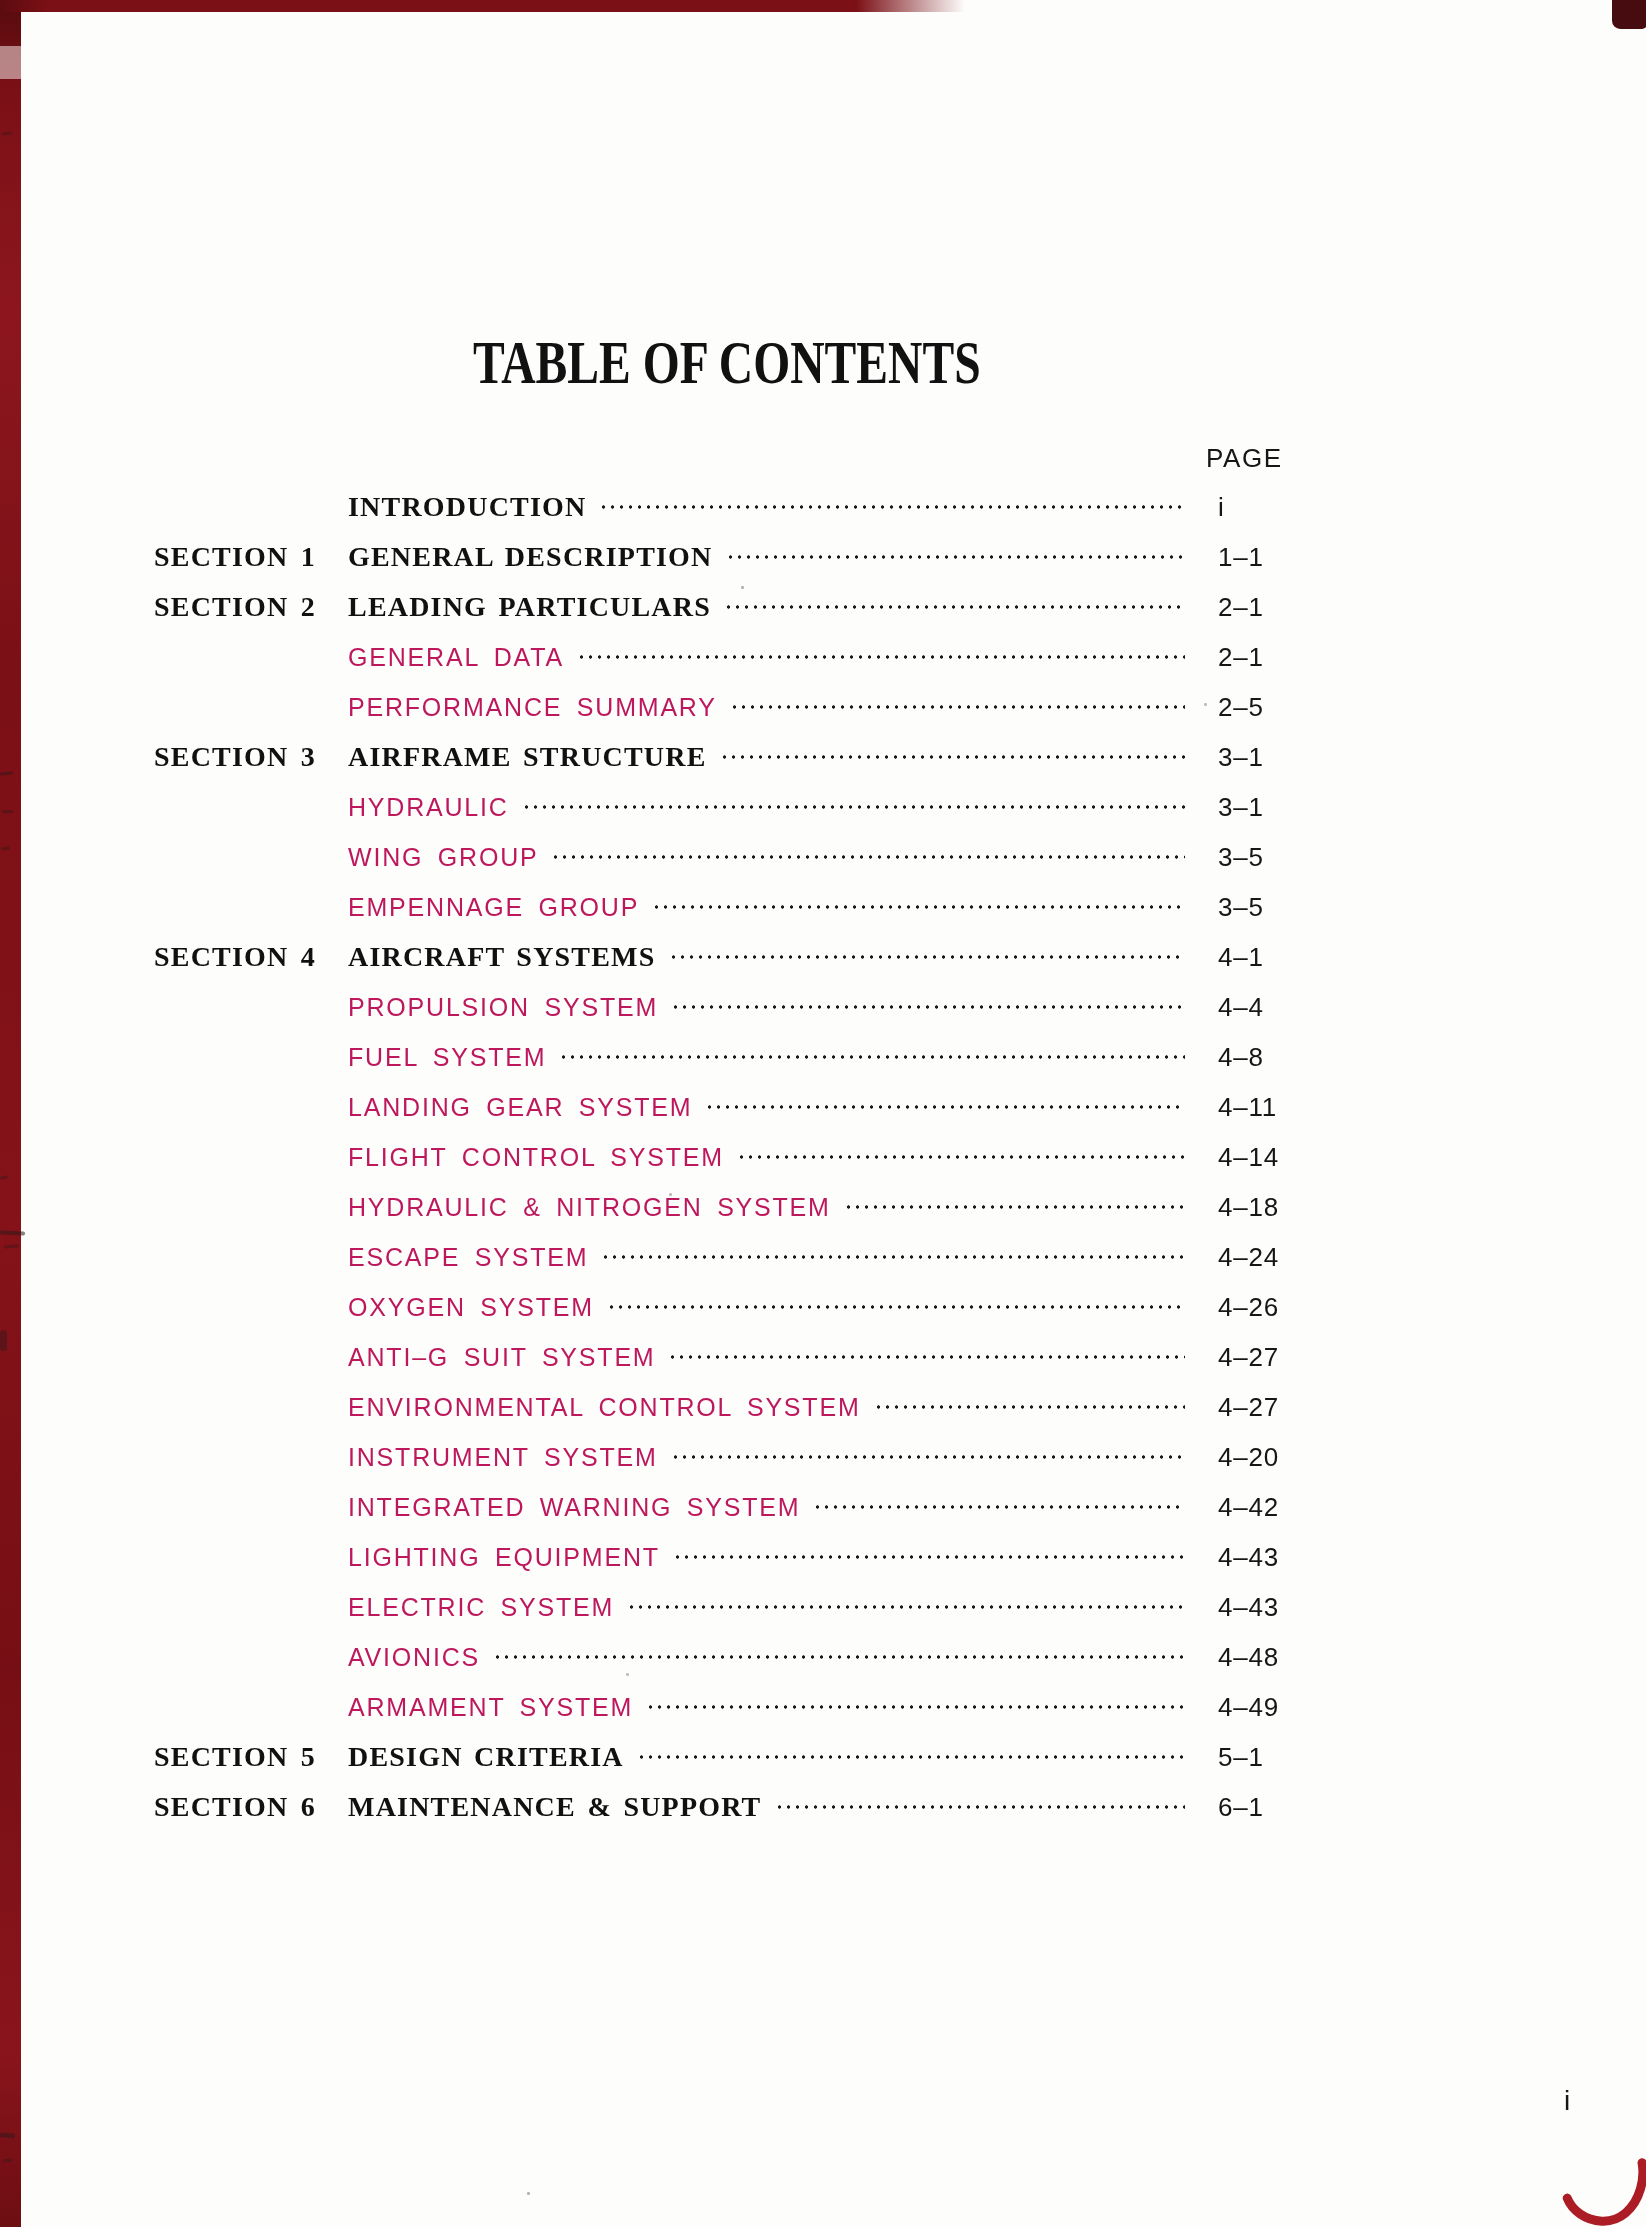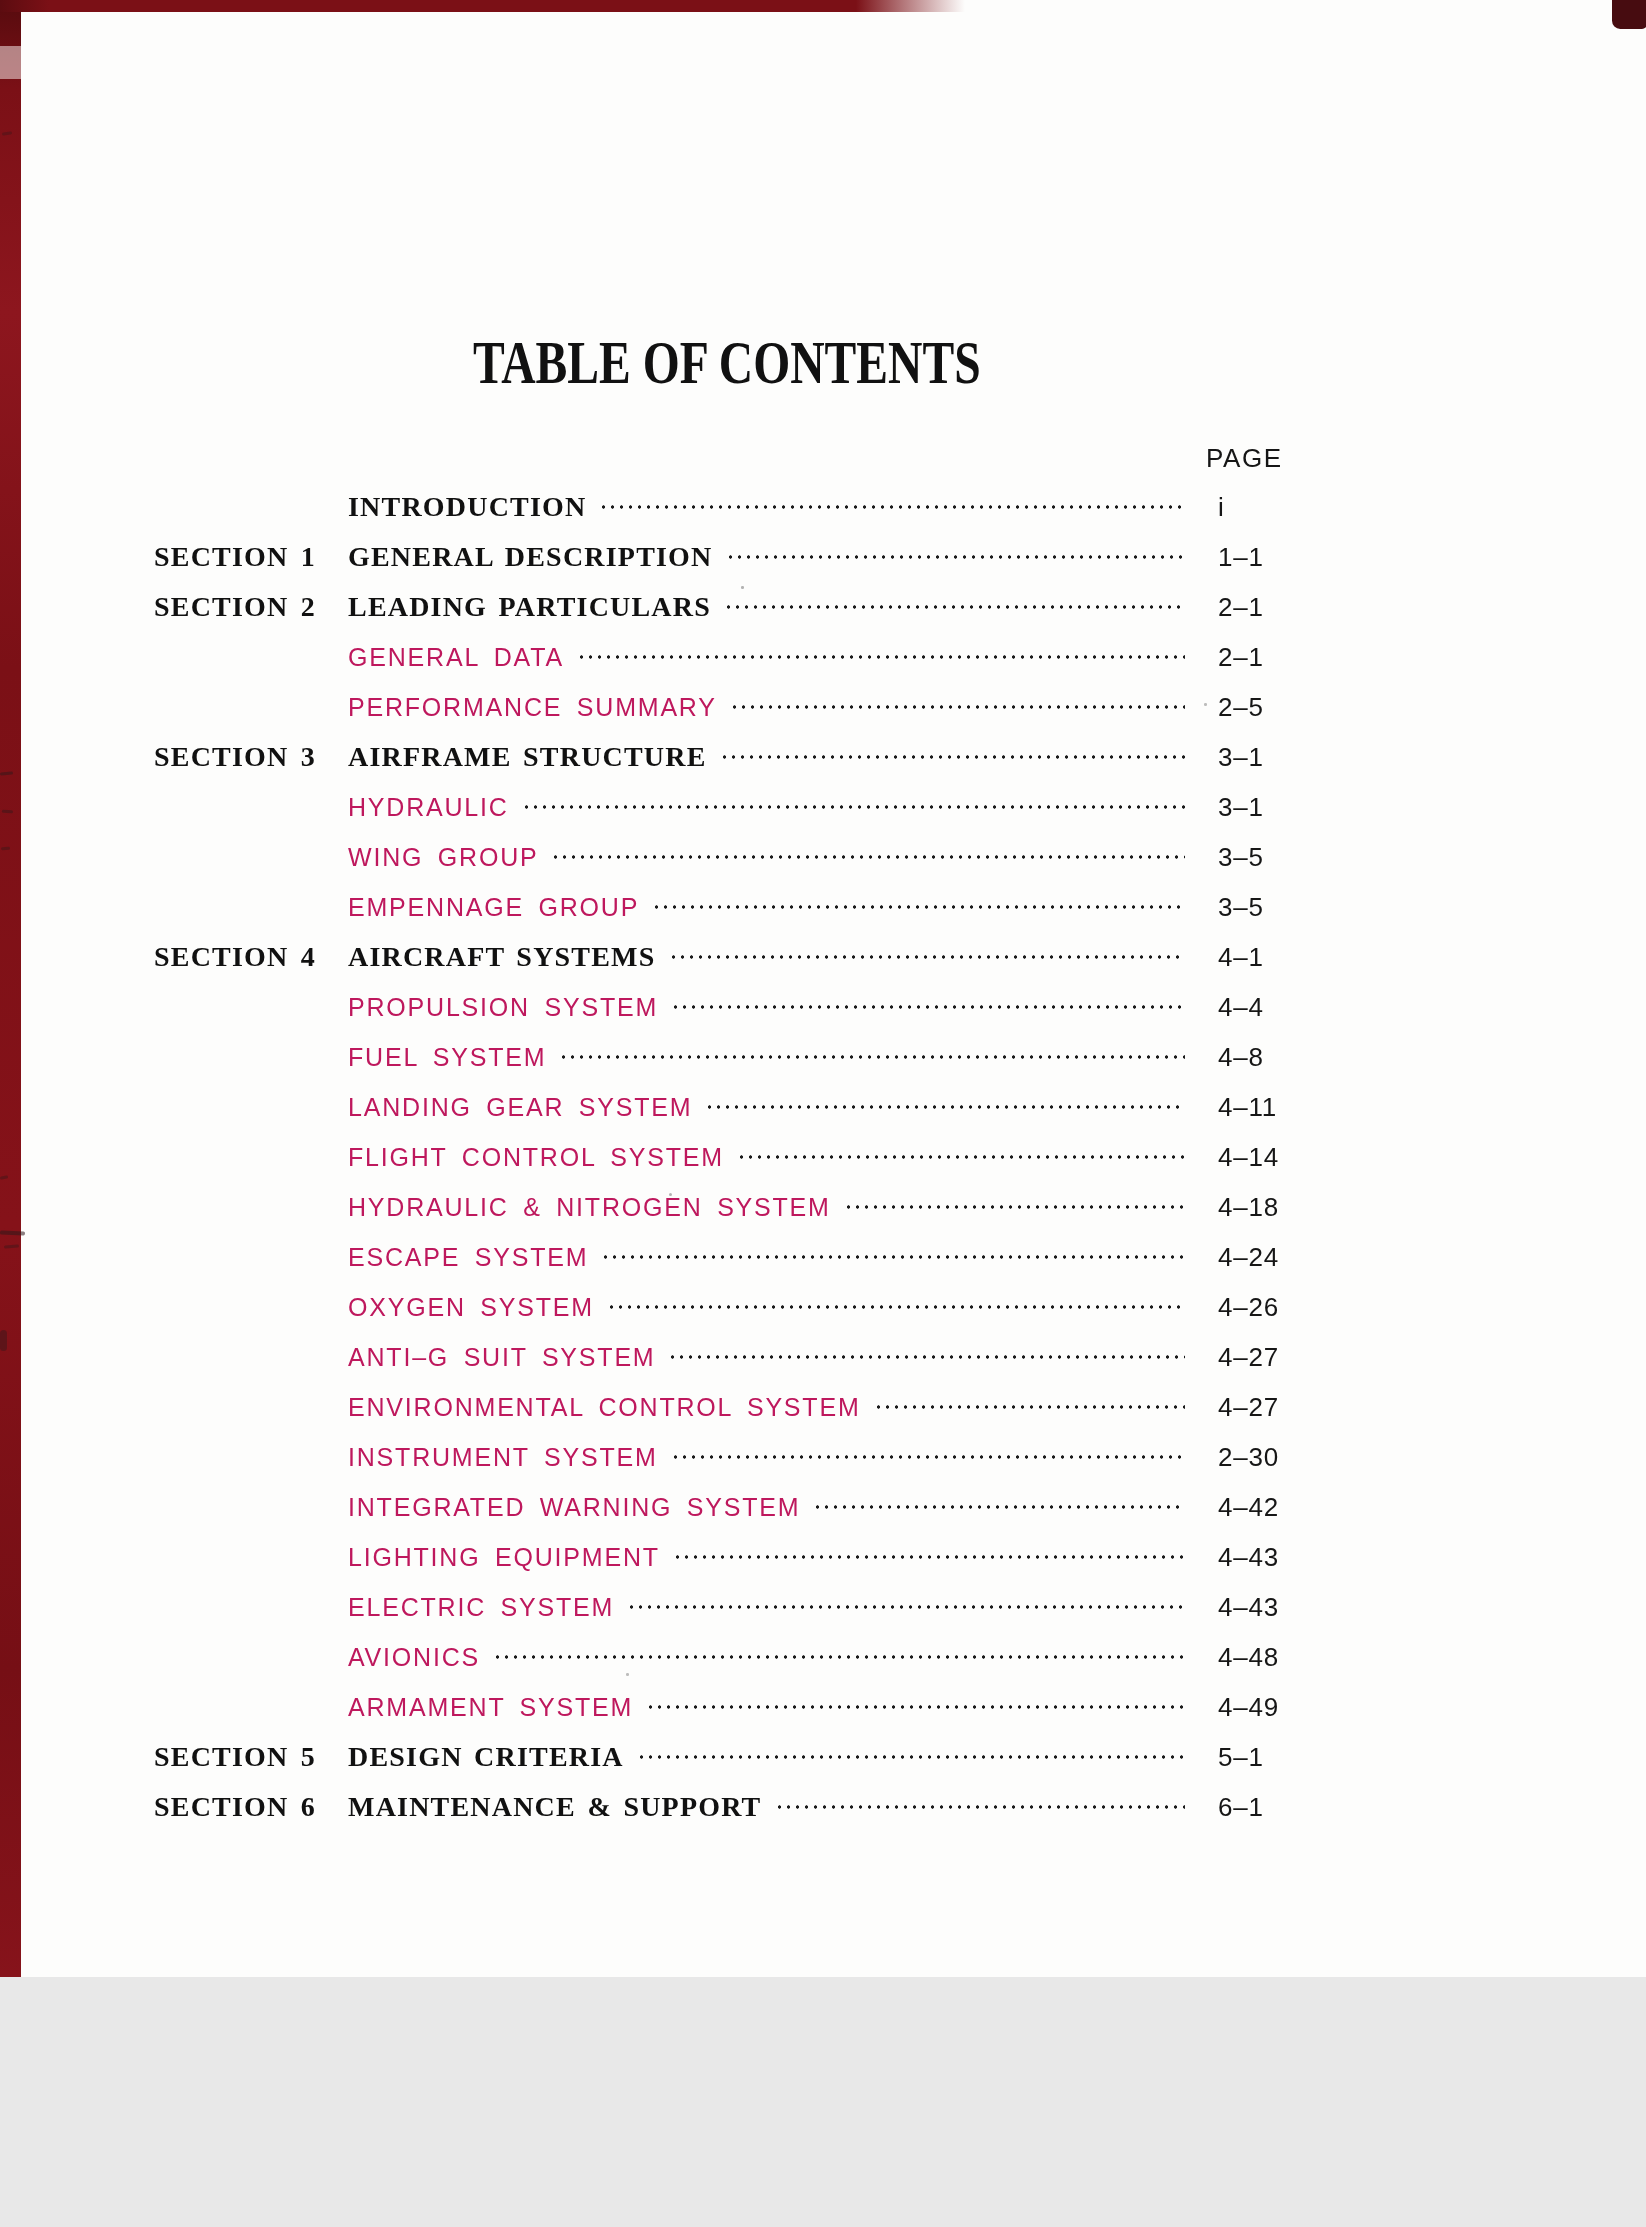--- a/index.html
+++ b/index.html
@@ -1,16 +1,16 @@
 <!DOCTYPE html>
 <html style="--paper: #fdfdfc; --ink: #111111; --edge-red: #7b1016; --corner-red: #470c10; --swoosh-red: #a61019;font-size:13px"><head>
 <meta charset="utf-8">
 <style>
   html,body{margin:0;padding:0;background:#e8e8e8;}
-  #page{position:relative;width:1647px;height:1977px;background:var(--paper,#fdfdfc);overflow:hidden;
+  #page{position:relative;width:1647px;height:2227px;background:var(--paper,#fdfdfc);overflow:hidden;
         font-family:"Liberation Sans",sans-serif;}
   
   .edge-left{position:absolute;left:0;top:0;width:21.4px;height:2227px;z-index:3;
     background:linear-gradient(180deg,#560b0e 0%,var(--edge-red,#7b1016) 4%,#8d161e 14%,
       var(--edge-red,#7b1016) 30%,#851219 55%,#760f15 75%,#8a141c 92%,#6d0e13 100%);}
   .edge-left .notch{position:absolute;left:0;top:46px;width:100%;height:33px;background:rgba(255,250,248,.5);}
   .edge-top{position:absolute;left:0;top:0;height:11.5px;width:965px;z-index:3;
     background:linear-gradient(90deg,#5c0c10 0px,var(--edge-red,#7b1016) 49px,
       var(--edge-red,#7b1016) 856px,rgba(123,16,22,0) 965px);}
   .corner-tr{position:absolute;left:1612px;top:0;width:35px;height:29px;z-index:3;
@@ -205,21 +205,21 @@
     <span class="sec"></span>
     <span class="title sans">ENVIRONMENTAL CONTROL SYSTEM</span>
     <span class="leader"></span>
     <span class="pagenum">4–27</span>
   </div>
 
   <div class="row">
     <span class="sec"></span>
     <span class="title sans">INSTRUMENT SYSTEM</span>
     <span class="leader"></span>
-    <span class="pagenum">2–30</span>
+    <span class="pagenum">4–20</span>
   </div>
 
   <div class="row">
     <span class="sec"></span>
     <span class="title sans">INTEGRATED WARNING SYSTEM</span>
     <span class="leader"></span>
     <span class="pagenum">4–42</span>
   </div>
 
   <div class="row">

